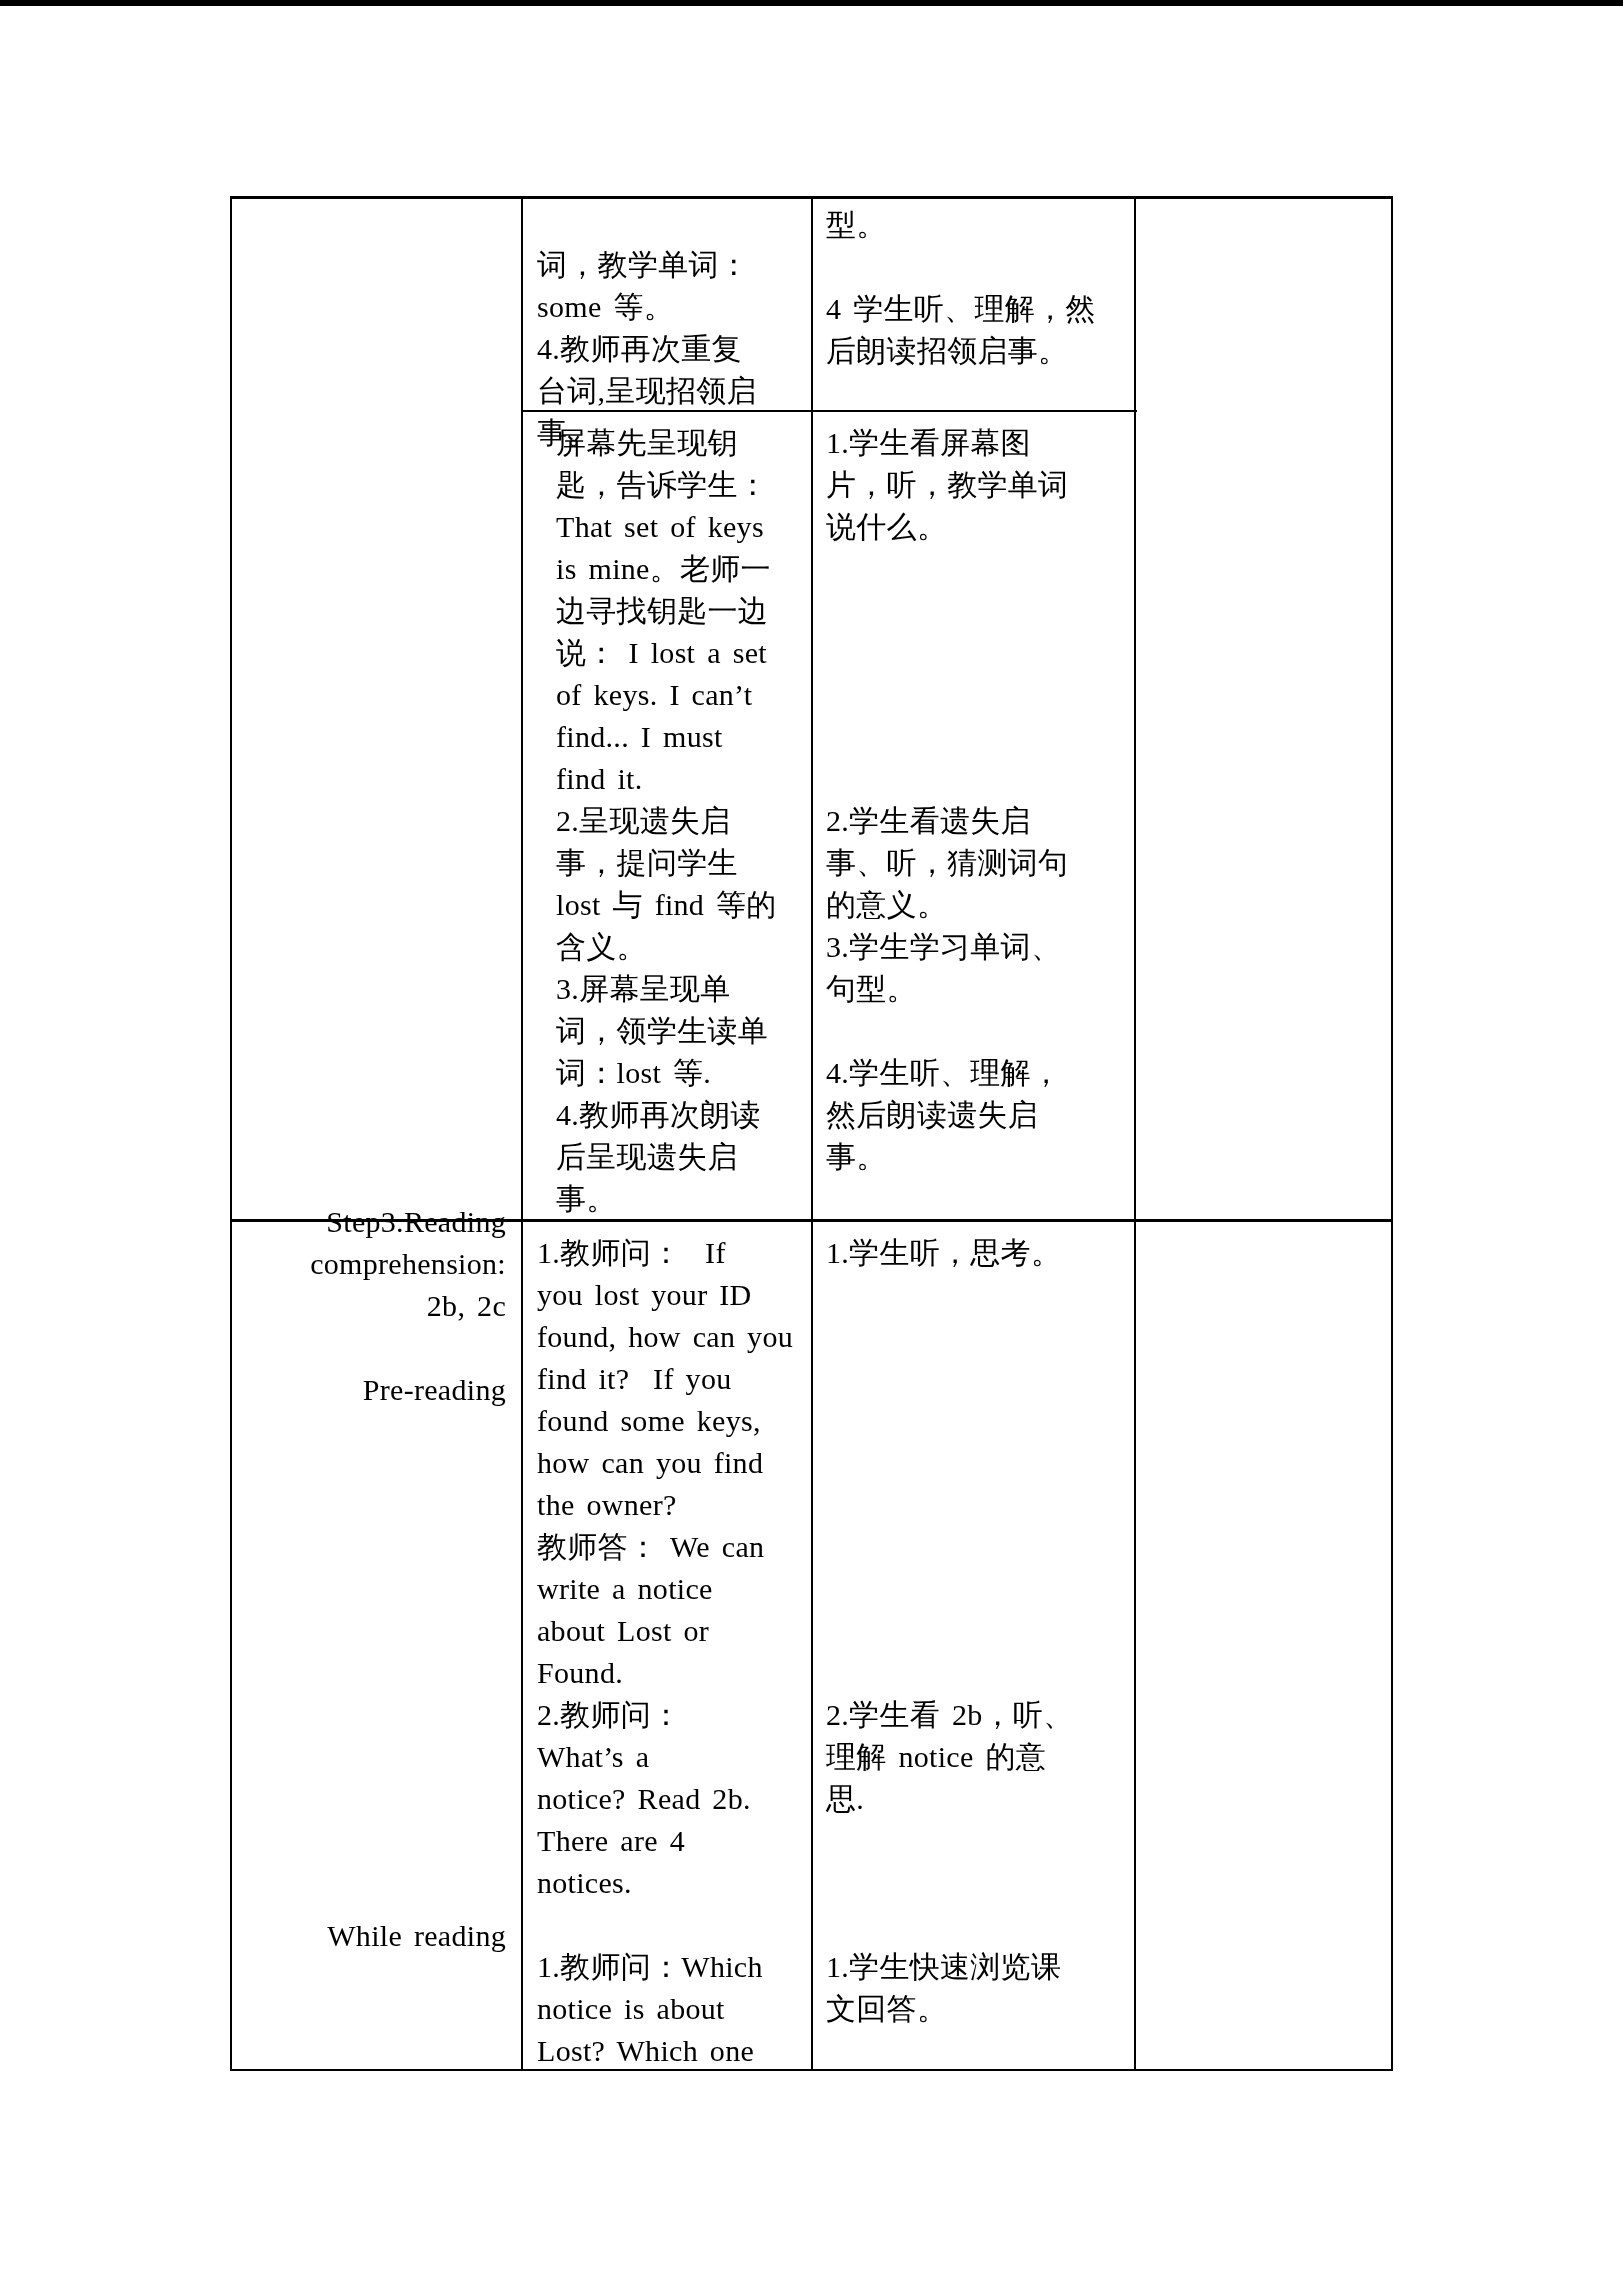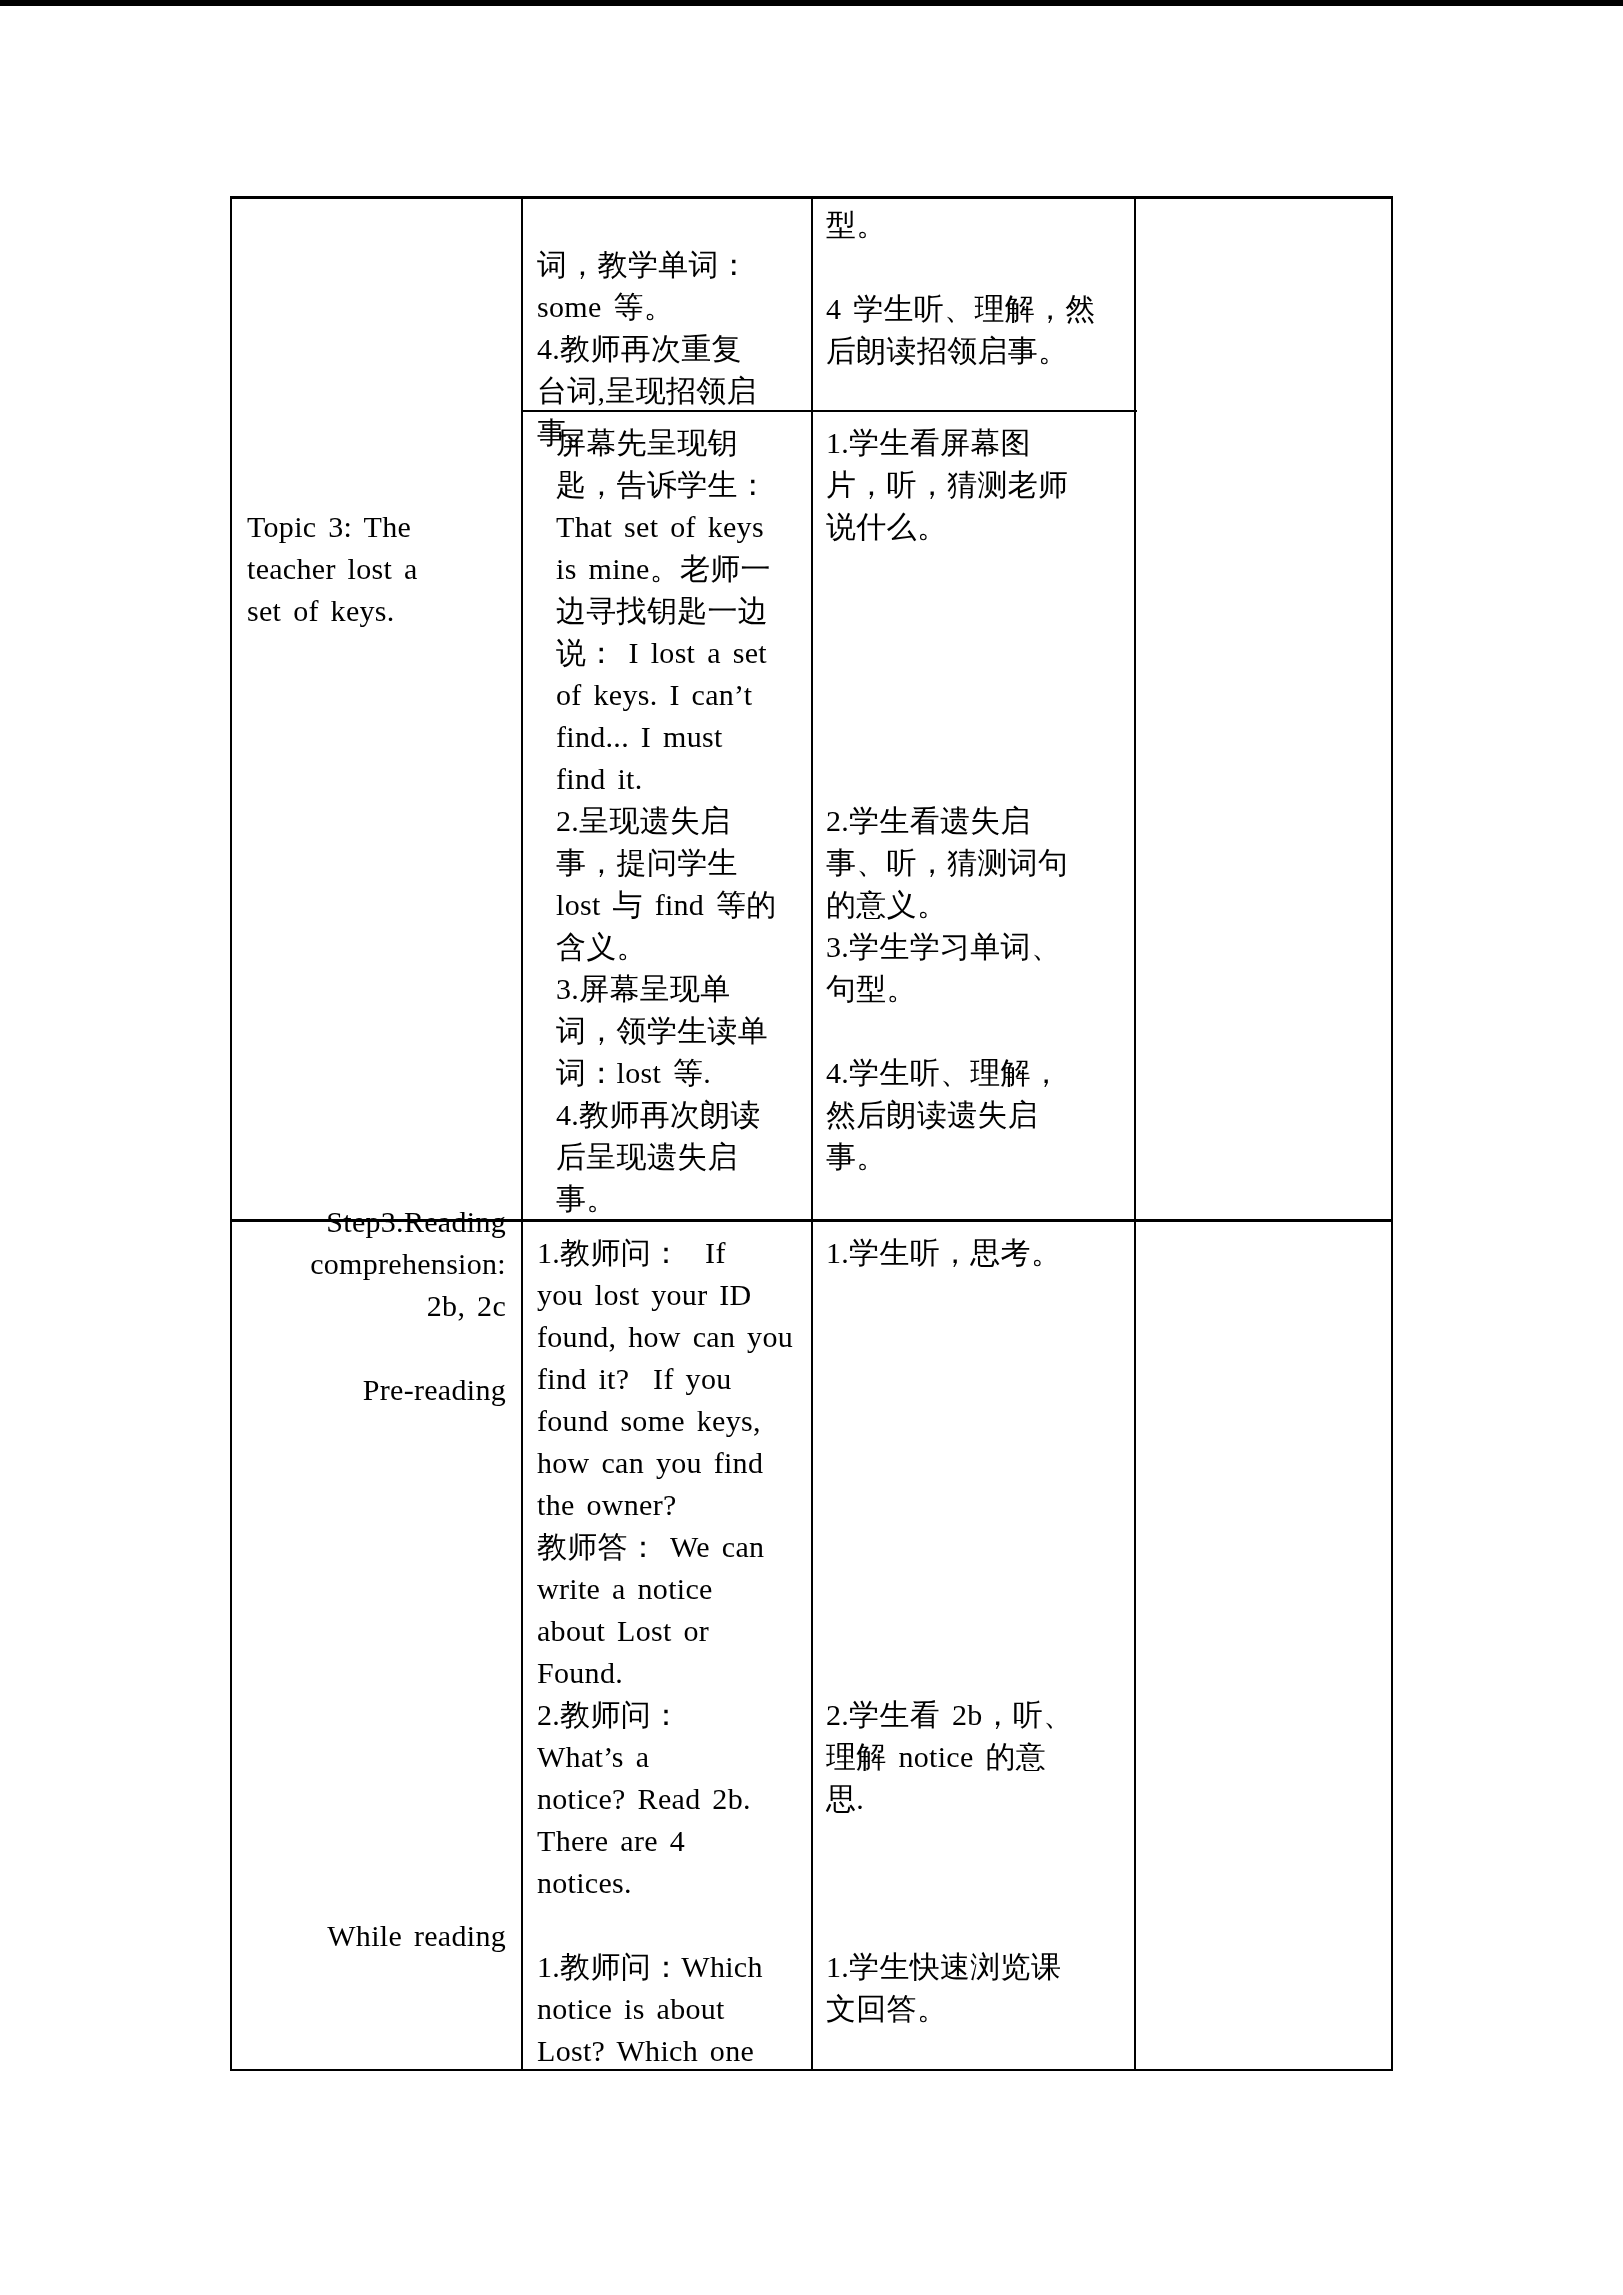--- a/index.html
+++ b/index.html
@@ -50,25 +50,20 @@
   <div class="gline b-top"></div>
   <div class="gline b-bottom"></div>
   <div class="gline b-left"></div>
   <div class="gline b-right"></div>
   <div class="gline v1"></div>
   <div class="gline v2"></div>
   <div class="gline v3"></div>
   <div class="gline h-mid"></div>
   <div class="gline h-row3"></div>
 
-  <div class="cell cell-topic">
-      <div class="line">Topic 3: The</div>
-      <div class="line">teacher lost a</div>
-      <div class="line">set of keys.</div>
-    </div>
 
   <div class="cell cell-stage-r3">
       <div class="line">Step3.Reading</div>
       <div class="line">comprehension:</div>
       <div class="line">2b, 2c</div>
       <div class="line">&nbsp;</div>
       <div class="line">Pre-reading</div>
       <div class="line">&nbsp;</div>
       <div class="line">&nbsp;</div>
       <div class="line">&nbsp;</div>
@@ -139,21 +134,21 @@
 
   <div class="cell cell-student-r1">
       <div class="line">型。</div>
       <div class="line">&nbsp;</div>
       <div class="line">4 学生听、理解，然</div>
       <div class="line">后朗读招领启事。</div>
     </div>
 
   <div class="cell cell-student-r2">
       <div class="line">1.学生看屏幕图</div>
-      <div class="line">片，听，猜测老师</div>
+      <div class="line">片，听，教学单词</div>
       <div class="line">说什么。</div>
       <div class="line">&nbsp;</div>
       <div class="line">&nbsp;</div>
       <div class="line">&nbsp;</div>
       <div class="line">&nbsp;</div>
       <div class="line">&nbsp;</div>
       <div class="line">&nbsp;</div>
       <div class="line">2.学生看遗失启</div>
       <div class="line">事、听，猜测词句</div>
       <div class="line">的意义。</div>

